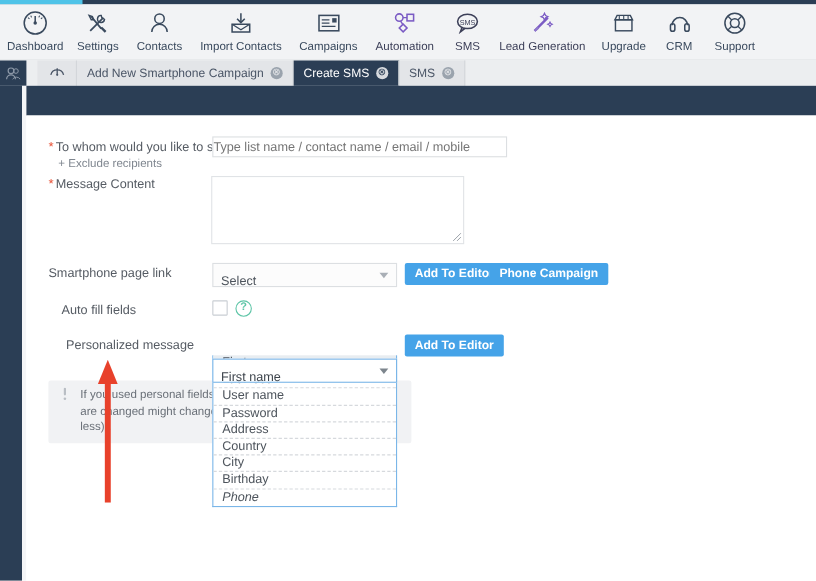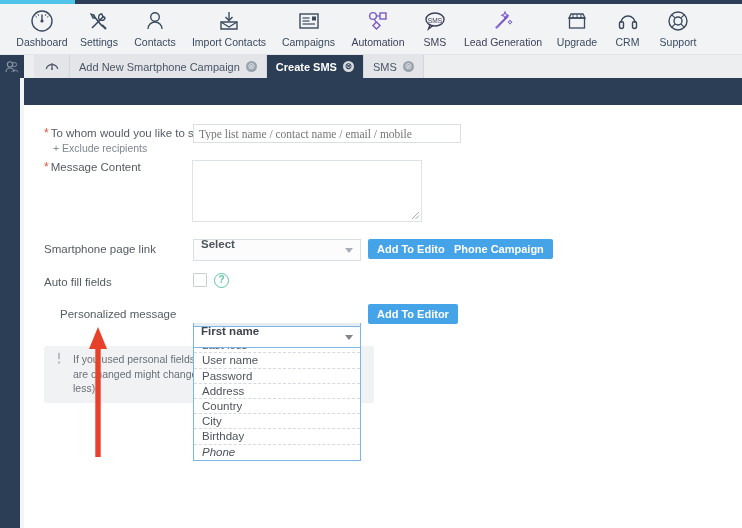--- a/index.html
+++ b/index.html
@@ -30,21 +30,21 @@
   }
 
   
   .toolbar {
     position: absolute; top: 4px; left: 0;
     width: 742px; height: 51px;
     background: #f2f3f5;
     border-bottom: 1px solid #e2e4e7;
     display: flex;
     align-items: flex-start;
-    padding-left: 12px;
+    padding-left: 2px;
   }
   .tb-item {
     display: flex;
     flex-direction: column;
     align-items: center;
     justify-content: flex-start;
     padding-top: 3px;
     cursor: pointer;
     user-select: none;
   }
@@ -96,21 +96,21 @@
     background: #e3e5e8;
     border-right: 1px solid #d3d6da;
     font-size: 11px;
     color: #4a5566;
     white-space: nowrap;
     cursor: pointer;
   }
   .tab.active {
     background: #2b3e55;
     color: #ffffff;
-    font-weight: bold;
+    font-weight: normal;
   }
   .tab-close {
     width: 11px; height: 11px;
     border-radius: 50%;
     background: #9aa3ad;
     color: #e3e5e8;
     font-size: 9px;
     line-height: 11px;
     text-align: center;
     font-family: "DejaVu Sans", sans-serif;
@@ -158,23 +158,23 @@
     color: #7f868f;
     margin-top: 1px;
     margin-left: 9px;
     cursor: pointer;
   }
   .text-input {
     border: 1px solid #dcdfe2;
     background: #ffffff;
     font-size: 11.5px;
     color: #9aa0a7;
-    padding: 4px 5px;
+    padding: 4px 0;
     outline: none;
-    font-family: Liberation Serif, serif;
+    font-family: Liberation Sans, sans-serif;
   }
   .textarea {
     border: 1px solid #e0e3e6;
     background: #ffffff;
     outline: none;
     resize: none;
     font-family: "Liberation Sans", sans-serif;
     font-size: 11.5px;
   }
   .resize-handle {
@@ -186,22 +186,21 @@
 
   .select {
     position: relative;
     border: 1px solid #dcdfe2;
     background: #fcfcfc;
     font-size: 11.5px;
     color: #4d545c;
     padding: 10px 7px;
     cursor: pointer;
     display: flex;
-    align-items: flex-end;
-    font-weight: bold;
+    align-items: flex-start;
   }
   .select.open {
     border-color: #7ab6e8;
     background: #ffffff;
     color: #3d444c;
   }
   .caret {
     position: absolute;
     right: 7px; top: 50%;
     margin-top: -2px;
@@ -514,21 +513,21 @@
   </div>
 
   <div class="form-row label" style="left:44px; top:242px;">Smartphone page link</div>
   <div class="form-row select" style="left:193px; top:239px; width:168px; height:19px;">
     <span>Select</span>
     <span class="caret"></span>
   </div>
   <button class="btn form-row" style="left:368px; top:239px;">Add To Editor</button>
   <button class="btn form-row" style="left:445px; top:239px;">Phone Campaign</button>
 
-  <div class="form-row label" style="left:44px; top:275px;">Auto fill fields</div>
+  <div class="form-row label" style="left:56px; top:275px;">Auto fill fields</div>
   <div class="form-row checkbox" style="left:193px; top:273px;"></div>
   <div class="form-row help-icon" style="left:214px; top:273px;">?</div>
 
   <div class="form-row label" style="left:44px; top:307px;margin-left:16px;">Personalized message</div>
   <div class="form-row select open" style="left:193px; top:304px; width:168px; height:19px; z-index:45;">
     <span>First name</span>
     <span class="caret"></span>
   </div>
   <button class="btn form-row" style="left:368px; top:304px;">Add To Editor</button>
 

